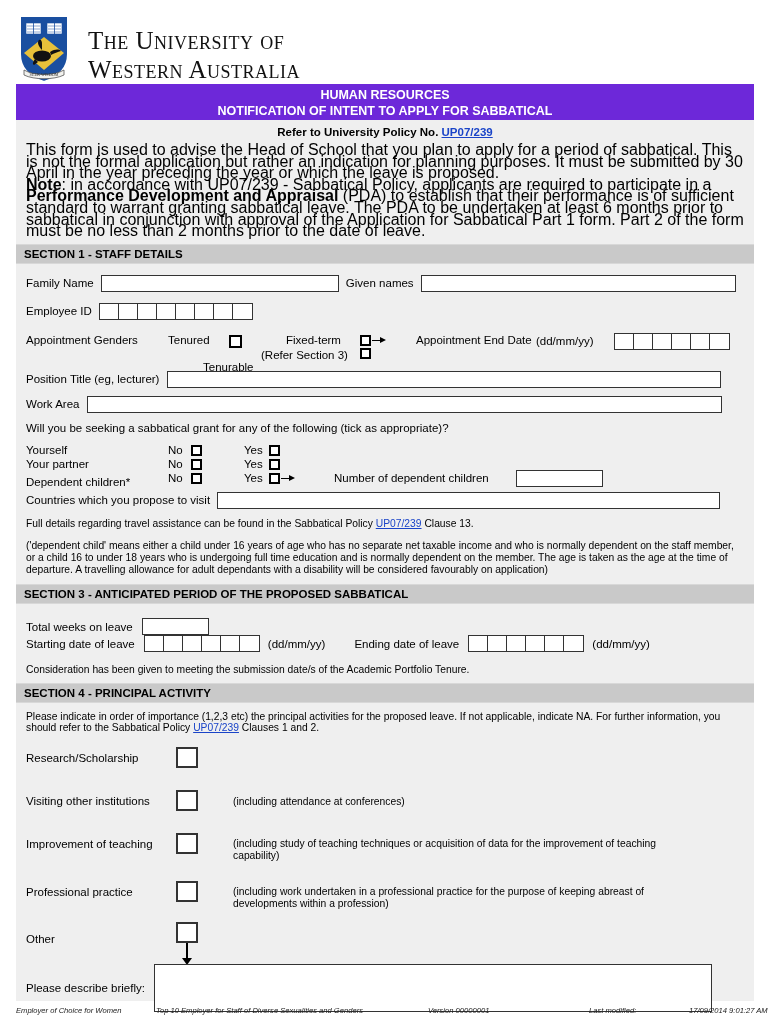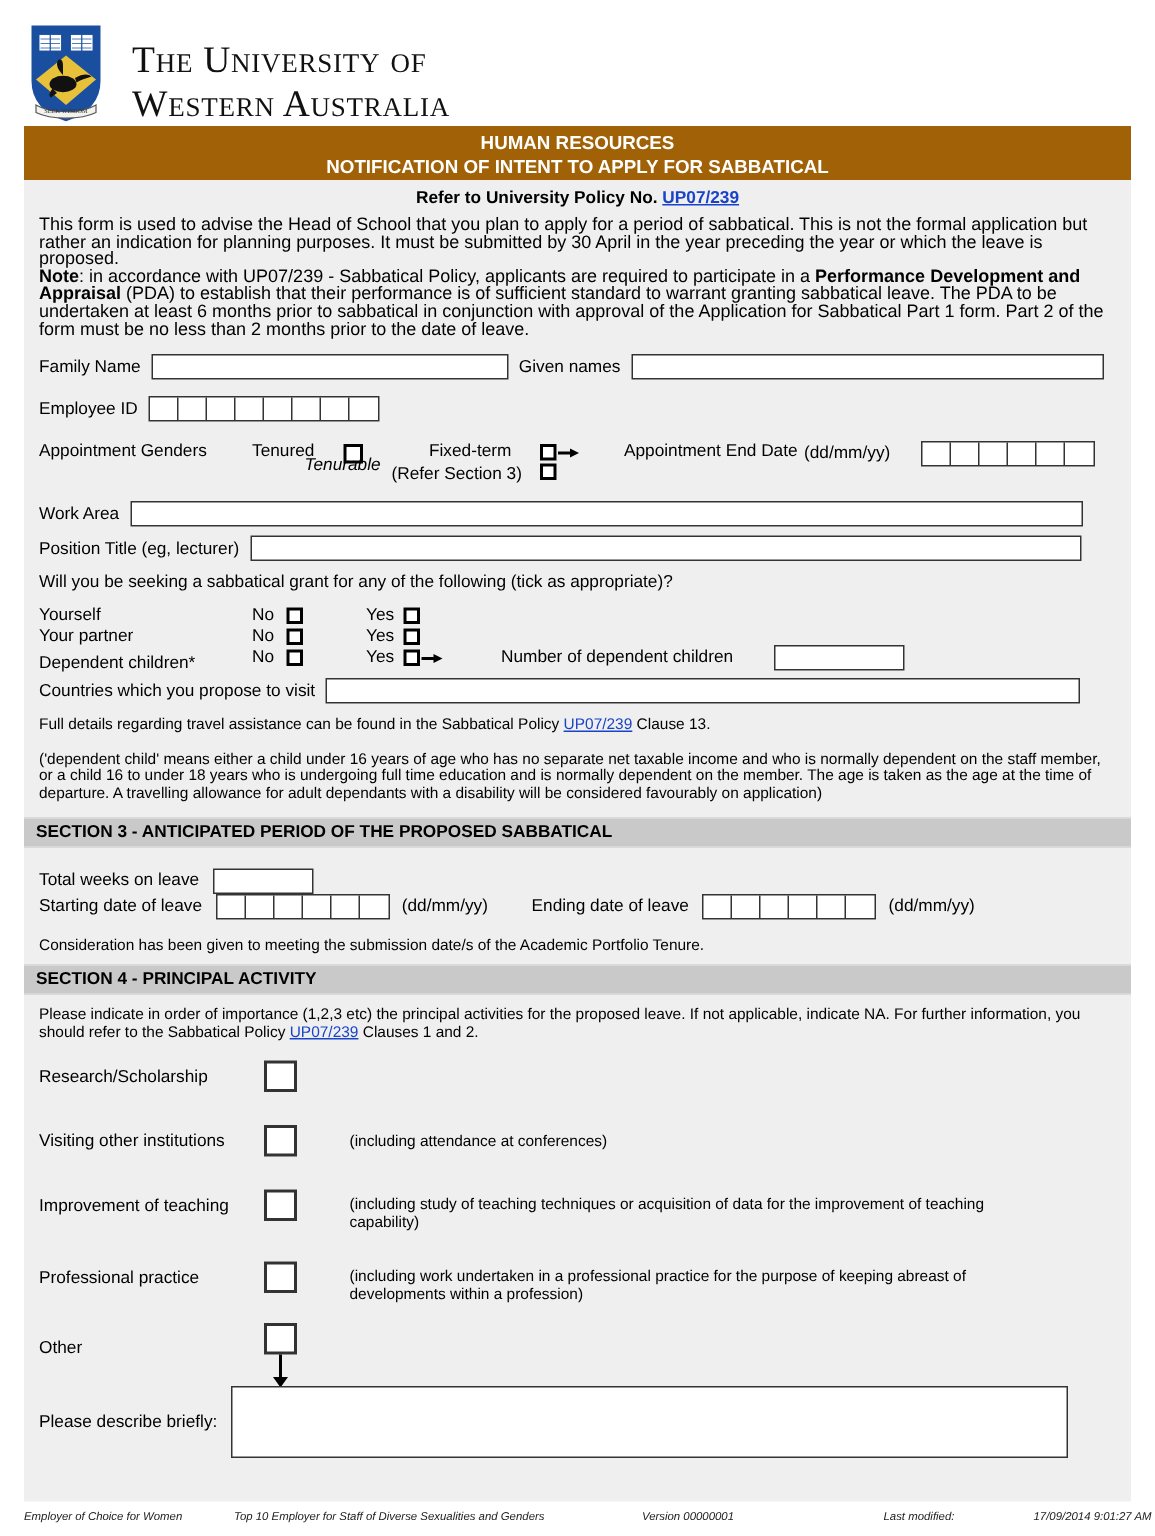--- a/index.html
+++ b/index.html
@@ -35,21 +35,21 @@
     line-height:29px;
     color:#111;
     font-variant:small-caps;
     white-space:nowrap;
   }
   .wordmark div{ font-variant:small-caps; }
 
   
   .titlebar{
     position:absolute;left:16px;top:84px;width:738px;height:36px;
-    background:#a16207;color:#fff;
+    background:#6d28d9;color:#fff;
     text-align:center;
     font-weight:bold;font-size:12.5px;
     padding-top:3px;
     box-sizing:border-box;
   }
   .titlebar div{line-height:16px;}
 
   
   .formbody{
     position:absolute;left:16px;top:120px;width:738px;height:881px;
@@ -57,21 +57,21 @@
     box-sizing:border-box;
   }
   .referline{
     text-align:center;font-weight:bold;font-size:11.5px;
     padding-top:6px;padding-bottom:6px;
   }
   a.policy{color:#1a44c8;text-decoration:underline;font-weight:bold;}
 
   .intro{
     padding:0 8px 0 10px;
-    font-size:12px;line-height:11.6px;
+    font-size:16px;line-height:11.6px;
     text-align:left;
   }
   .intro p{margin:0;}
   .intro b{font-weight:bold;}
 
   .sectionbar{
     background:#c9c9c9;
     font-weight:bold;font-size:11.5px;
     padding:3px 0 3px 8px;
     margin-top:7px;
@@ -178,20 +178,21 @@
 
     <div class="referline">
       <span>Refer to University Policy No. </span><a class="policy" href="#">UP07/239</a>
     </div>
 
     <div class="intro">
       <p>This form is used to advise the Head of School that you plan to apply for a period of sabbatical. This is not the formal application but rather an indication for planning purposes. It must be submitted by 30 April in the year preceding the year or which the leave is proposed.</p>
       <p><b>Note</b><span>: in accordance with UP07/239 - Sabbatical Policy, applicants are required to participate in a </span><b>Performance Development and Appraisal</b><span> (PDA) to establish that their performance is of sufficient standard to warrant granting sabbatical leave. The PDA to be undertaken at least 6 months prior to sabbatical in conjunction with approval of the Application for Sabbatical Part 1 form. Part 2 of the form must be no less than 2 months prior to the date of leave.</span></p>
     </div>
 
+    <div class="sectionbar">SECTION 1 - STAFF DETAILS</div>
 
     <div class="row" style="margin-top:11px;">
       <span class="lbl">Family Name</span>
       <span class="tbox" style="width:238px;margin-left:4px;"></span>
       <span class="lbl" style="margin-left:4px;">Given names</span>
       <span class="tbox" style="width:315px;margin-left:4px;"></span>
     </div>
 
     <div class="row" style="margin-top:11px;">
       <span class="lbl">Employee ID</span>
@@ -207,44 +208,44 @@
       </span>
     </div>
 
     <div class="row" style="margin-top:11px;height:34px;">
       <span class="lbl" style="position:absolute;left:10px;top:3px;">Appointment Genders</span>
       <span class="lbl" style="position:absolute;left:152px;top:3px;">Tenured</span>
       <span class="cbx" style="position:absolute;left:213px;top:4px;"></span>
       <span class="lbl" style="position:absolute;left:270px;top:3px;">Fixed-term</span>
       <span class="cbx sm" style="position:absolute;left:344px;top:4px;"></span>
       <span class="arrow-r" style="position:absolute;left:356px;top:6px;"></span>
-      <span class="lbl" style="position:absolute;left:187px;top:12px;font-style:italic;">Tenurable</span>
+      <span class="lbl" style="position:absolute;left:187px;top:30px;">Tenurable</span>
       <span class="lbl it" style="position:absolute;left:245px;top:18px;">(Refer Section 3)</span>
       <span class="cbx sm" style="position:absolute;left:344px;top:17px;"></span>
       <span class="lbl" style="position:absolute;left:400px;top:3px;">Appointment End Date</span>
       <span class="lbl it" style="position:absolute;left:520px;top:4px;">(dd/mm/yy)</span>
       <span class="comb" style="position:absolute;left:598px;top:2px;">
         <span></span>
           <span></span>
           <span></span>
           <span></span>
           <span></span>
           <span></span>
       </span>
     </div>
 
-    <div class="row" style="margin-top:8px;">
-      <span class="lbl">Work Area</span>
-      <span class="tbox" style="width:635px;margin-left:4px;"></span>
-    </div>
-
     <div class="row" style="margin-top:6px;">
       <span class="lbl">Position Title</span>
       <span class="lbl it">(eg, lecturer)</span>
       <span class="tbox" style="width:554px;margin-left:4px;"></span>
+    </div>
+
+    <div class="row" style="margin-top:8px;">
+      <span class="lbl">Work Area</span>
+      <span class="tbox" style="width:635px;margin-left:4px;"></span>
     </div>
 
 
     <div class="row" style="margin-top:8px;">
       <span class="lbl">Will you be seeking a sabbatical grant for any of the following (tick as appropriate)?</span>
     </div>
 
     <div class="row" style="margin-top:10px;height:42px;">
       <span class="lbl" style="position:absolute;left:10px;top:0px;">Yourself</span>
       <span class="lbl" style="position:absolute;left:152px;top:0px;">No</span>

